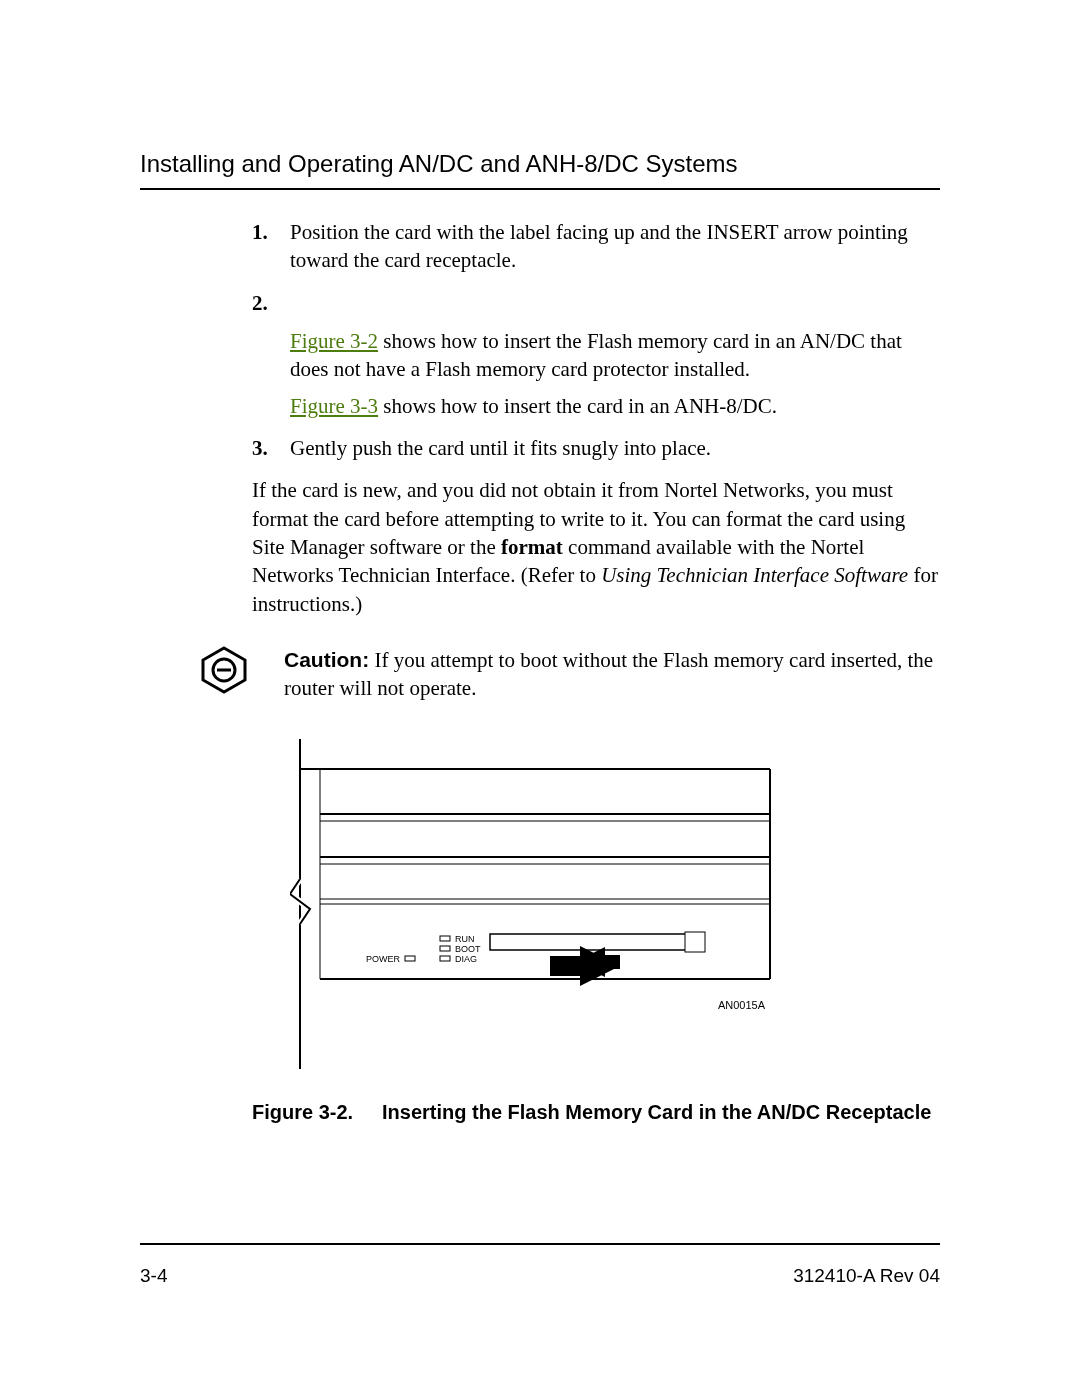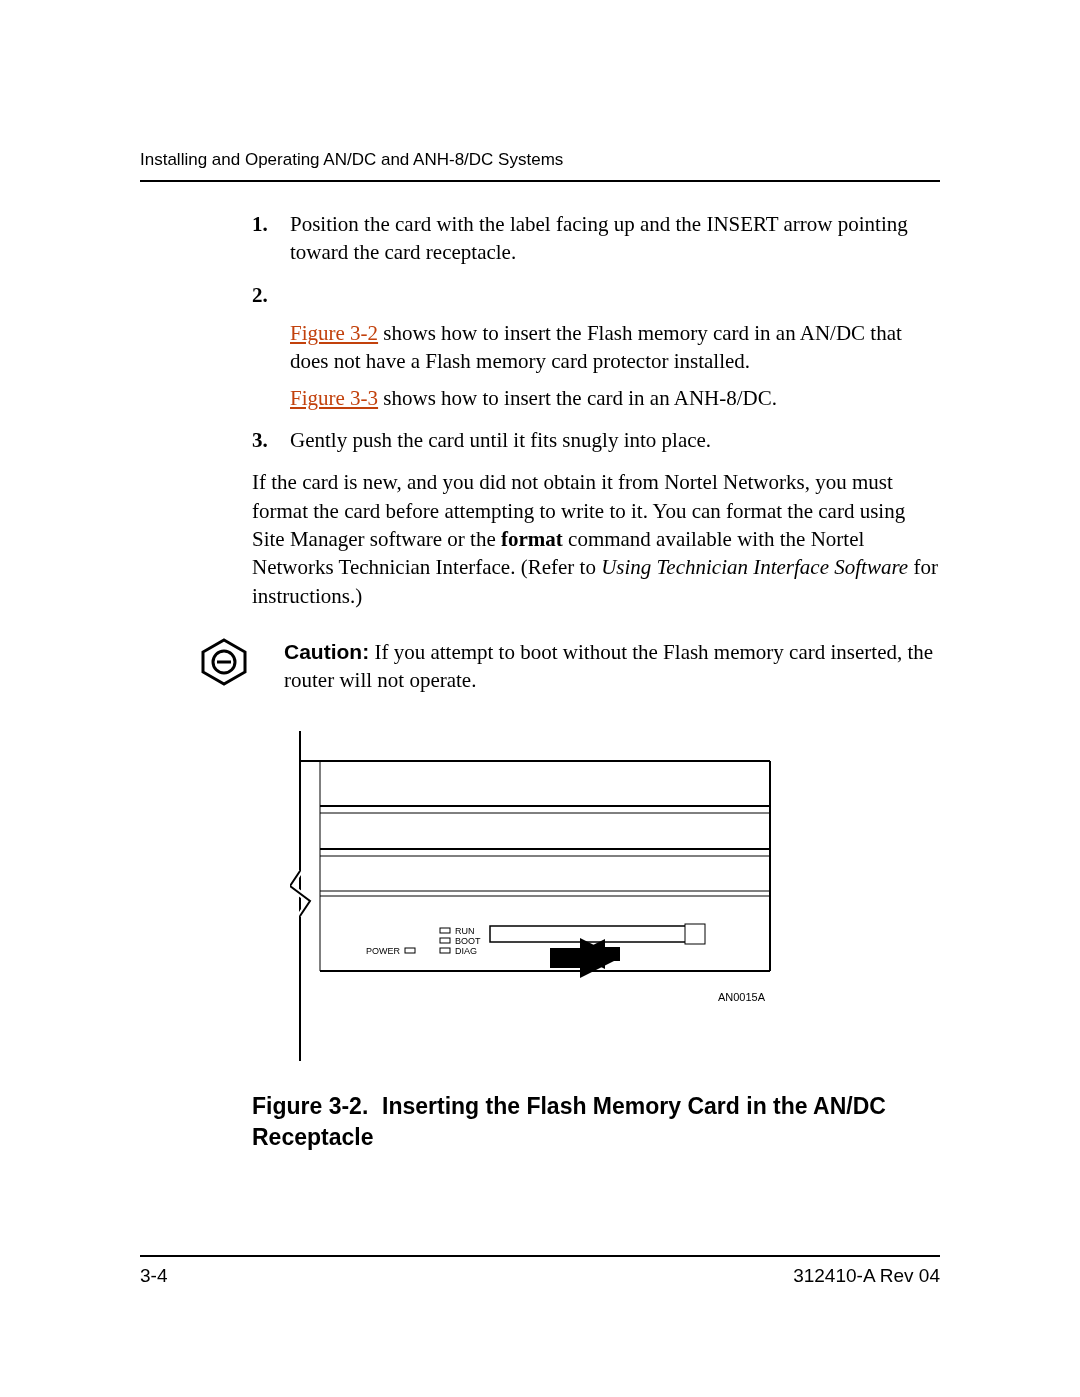--- a/index.html
+++ b/index.html
@@ -11,21 +11,21 @@
   }
   .page {
     width: 1080px;
     height: 1397px;
     position: relative;
     box-sizing: border-box;
     padding: 150px 140px 0 140px;
   }
   .running-header {
     font-family: Arial, Helvetica, sans-serif;
-    font-size: 17px;
+    font-size: 24px;
     padding-bottom: 10px;
     border-bottom: 2px solid #000;
     margin-bottom: 28px;
   }
   .content {
     font-size: 21px;
     line-height: 1.35;
   }
   .step {
     display: flex;
@@ -42,21 +42,21 @@
   .indent-para {
     margin-left: 150px;
     margin-top: 8px;
     margin-bottom: 8px;
   }
   .body-para {
     margin-left: 112px;
     margin-top: 14px;
   }
   .link {
-    color: #c2410c;
+    color: #4d7c0f;
     text-decoration: underline;
   }
   .italic {
     font-style: italic;
   }
   .bold {
     font-weight: bold;
   }
   .caution-row {
     display: flex;
@@ -74,36 +74,36 @@
   .caution-text {
     font-size: 21px;
     line-height: 1.35;
   }
   .figure-wrap {
     margin-top: 36px;
     margin-left: 150px;
   }
   .figure-caption {
     font-family: Arial, Helvetica, sans-serif;
-    font-size: 23px;
+    font-size: 20px;
     font-weight: bold;
     margin-top: 30px;
     margin-left: 112px;
   }
   .figure-caption .fignum {
     display: inline-block;
     min-width: 130px;
   }
   .footer {
     position: absolute;
     left: 140px;
     right: 140px;
     bottom: 110px;
     border-top: 2px solid #000;
-    padding-top: 8px;
+    padding-top: 20px;
     display: flex;
     justify-content: space-between;
     font-family: Arial, Helvetica, sans-serif;
     font-size: 19px;
   }
   .diagram-svg { display:block; }
   .diagram-label { font-family: Arial, Helvetica, sans-serif; font-size: 9px; fill:#000; }
   .diagram-id { font-family: Arial, Helvetica, sans-serif; font-size: 11px; fill:#000; }
 </style>
 </head>

